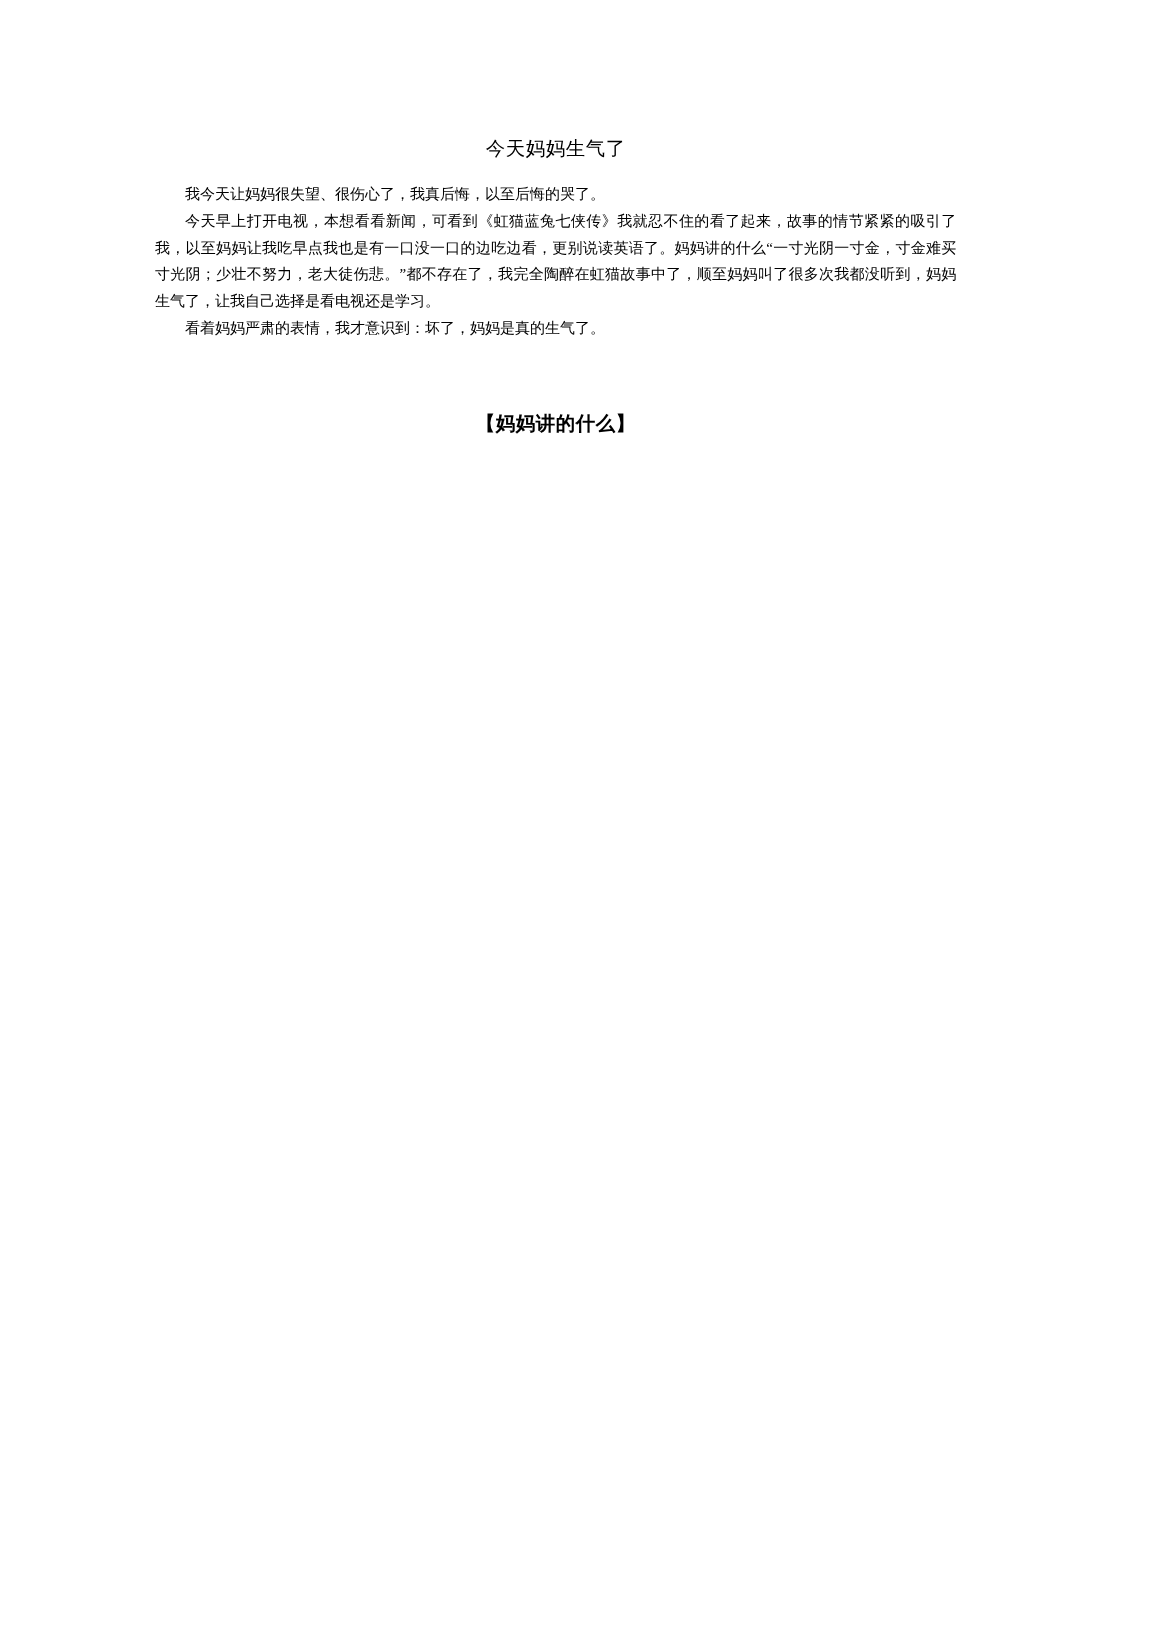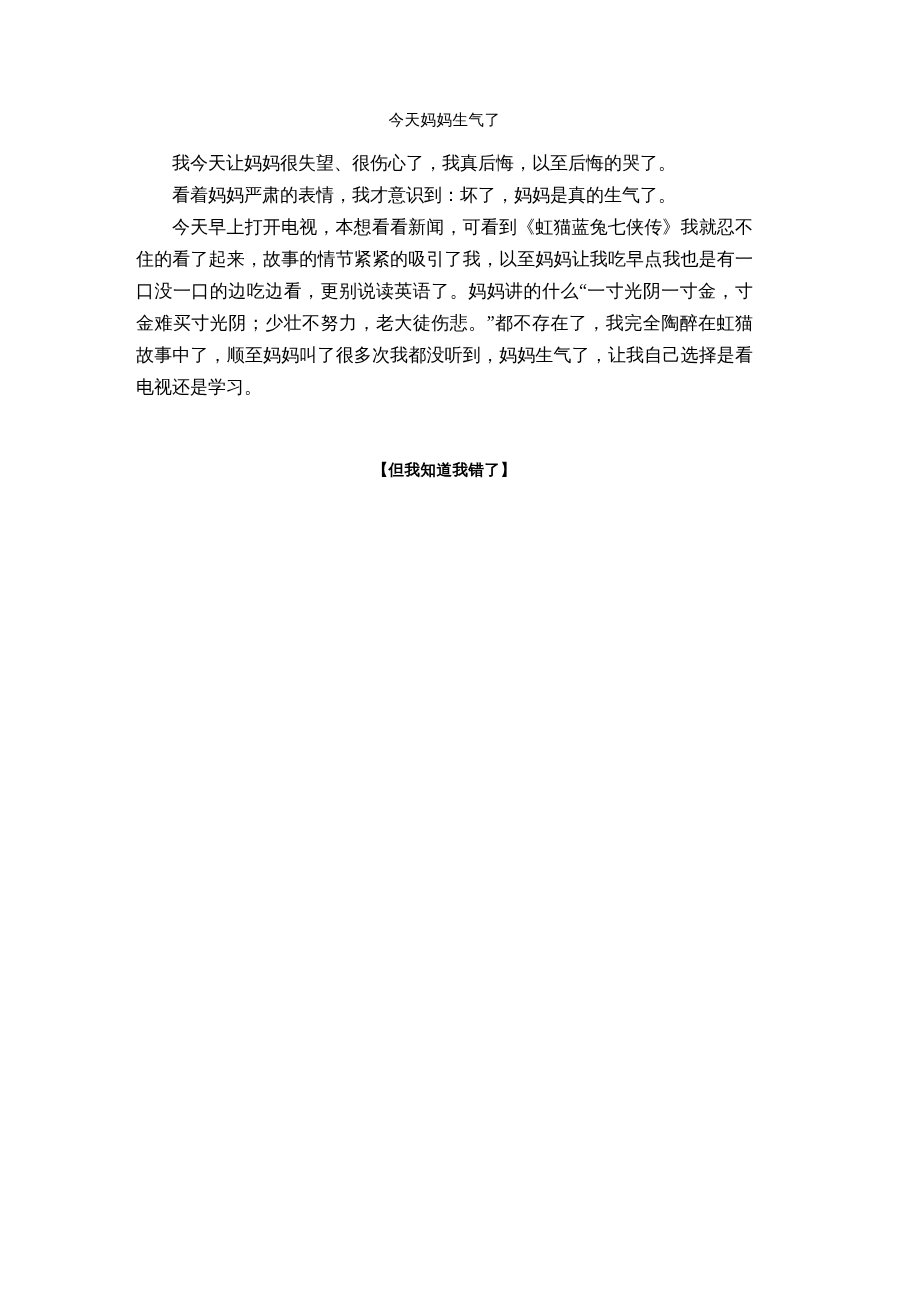--- a/index.html
+++ b/index.html
@@ -25,25 +25,25 @@
     padding: 108px 120px 60px 120px;
   }
   .doc-title {
     text-align: center;
     font-size: 15.5px;
     line-height: 1.5;
     margin: 0 0 14px 0;
     letter-spacing: 0.5px;
   }
   .body-text {
-    font-size: 18px;
+    font-size: 12px;
     line-height: 1.78;
     text-align: justify;
     text-justify: inter-ideograph;
-    margin: 16px;
+    margin: 4px;
   }
   .para {
     text-indent: 2em;
     margin: 0 0 0 0;
   }
   .footer-tag {
     margin-top: 56px;
     text-align: center;
     font-size: 15.5px;
     font-weight: bold;
@@ -55,20 +55,20 @@
 </style>
 </head>
 <body>
 
 <div class="page">
 
   <div class="doc-title">今天妈妈生气了</div>
 
   <div class="body-text">
     <p class="para">我今天让妈妈很失望、很伤心了，我真后悔，以至后悔的哭了。</p>
+    <p class="para">今天早上打开电视，本想看看新闻，可看到《虹猫蓝兔七侠传》我就忍不住的看了起来，故事的情节紧紧的吸引了我，以至妈妈让我吃早点我也是有一口没一口的边吃边看，更别说读英语了。妈妈讲的什么“一寸光阴一寸金，寸金难买寸光阴；少壮不努力，老大徒伤悲。”都不存在了，我完全陶醉在虹猫故事中了，顺至妈妈叫了很多次我都没听到，妈妈生气了，让我自己选择是看电视还是学习。</p>
     <p class="para">看着妈妈严肃的表情，我才意识到：坏了，妈妈是真的生气了。</p>
-    <p class="para">今天早上打开电视，本想看看新闻，可看到《虹猫蓝兔七侠传》我就忍不住的看了起来，故事的情节紧紧的吸引了我，以至妈妈让我吃早点我也是有一口没一口的边吃边看，更别说读英语了。妈妈讲的什么“一寸光阴一寸金，寸金难买寸光阴；少壮不努力，老大徒伤悲。”都不存在了，我完全陶醉在虹猫故事中了，顺至妈妈叫了很多次我都没听到，妈妈生气了，让我自己选择是看电视还是学习。</p>
   </div>
 
-  <div class="footer-tag">【但我知道我错了】</div>
+  <div class="footer-tag">【妈妈讲的什么】</div>
 
   <div class="spacer-bottom"></div>
 </div>
 
 </body></html>

